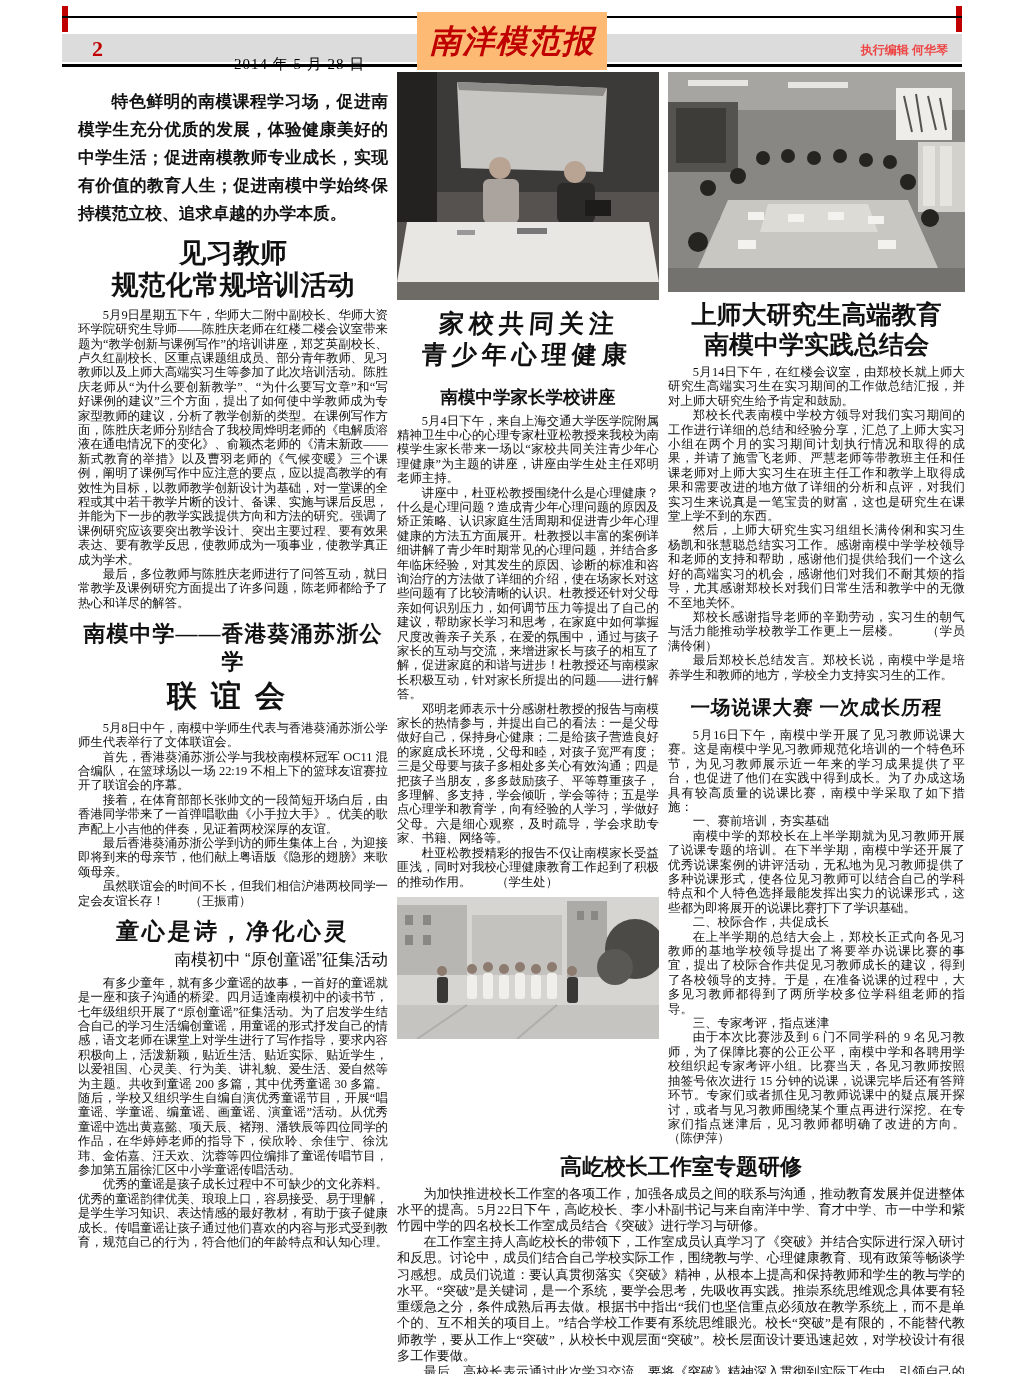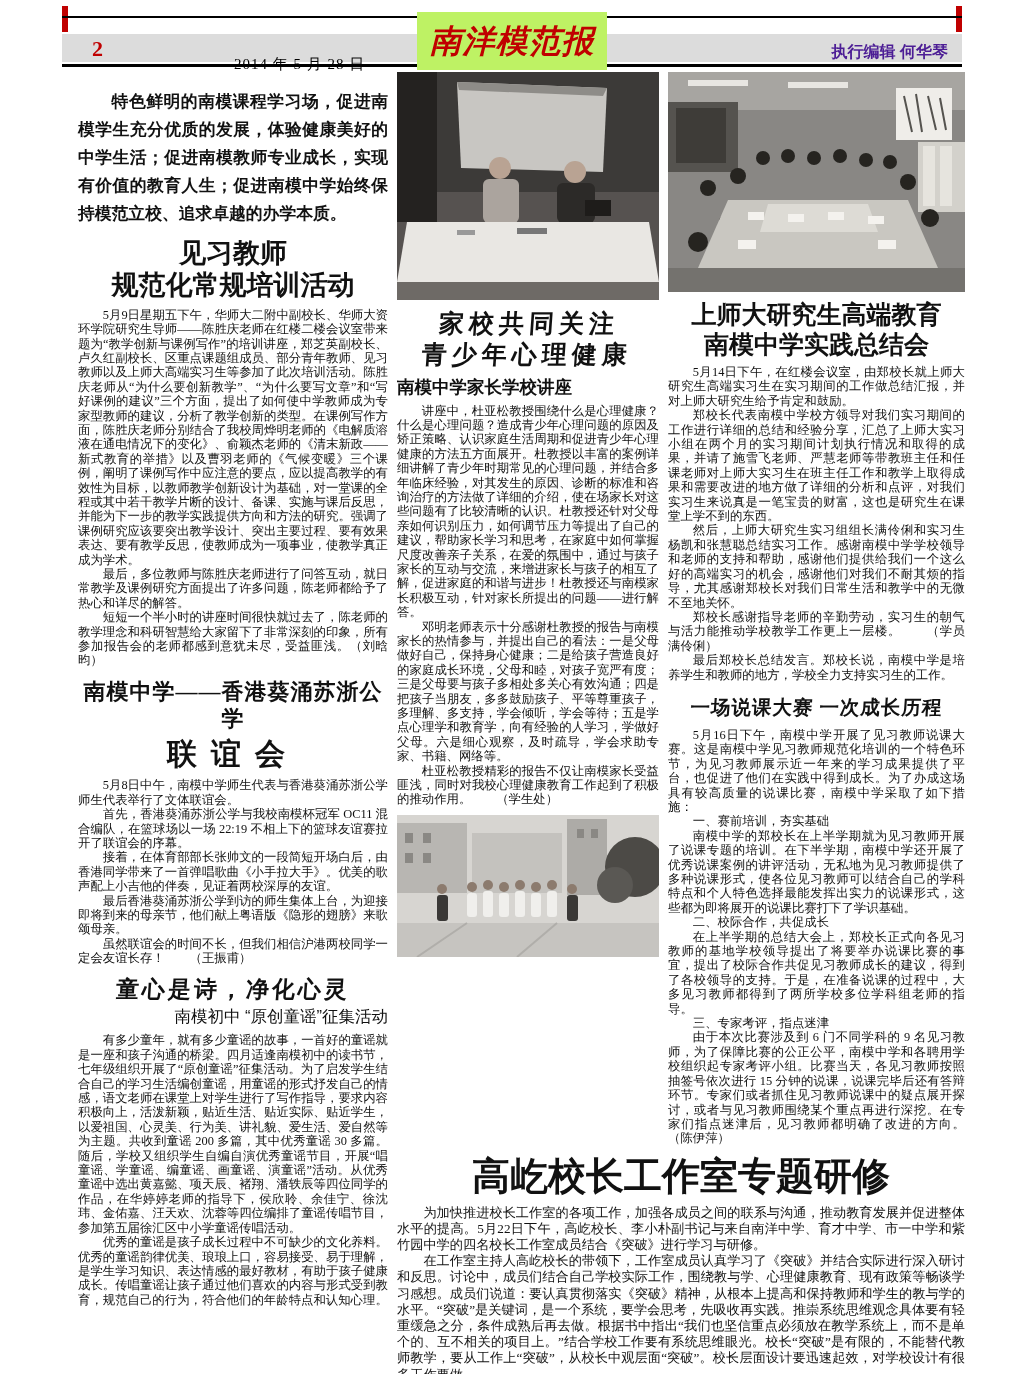--- a/index.html
+++ b/index.html
@@ -10,44 +10,44 @@
   }
   
   .corner-mark { position:absolute; top:6px; width:6px; height:26px; background:#c00000; }
   .corner-left { left:62px; } .corner-right { right:58px; }
   .header { position:absolute; top:16px; left:62px; right:58px; height:52px; }
   .rule-top { position:absolute; top:0; left:0; right:0; height:2px; background:#000; }
   .band { position:absolute; top:18px; left:0; right:0; height:28px; background:#dcdcdc; }
   .rule-bottom { position:absolute; top:48px; left:0; right:0; height:3px; background:#000; }
   .page-num { position:absolute; top:20px; left:30px; font-size:22px; font-weight:bold; color:#c00000; }
   .page-date { position:absolute; top:39px; left:140px; font-size:15px; color:#000; letter-spacing:1px;margin-left:32px; }
-  .editor { position:absolute; top:26px; right:14px; font-size:16px; font-weight:bold; color:#4c1d95; font-family:"Liberation Sans","DejaVu Sans",sans-serif; }
-  .masthead-box { position:absolute; top:-4px; left:50%; transform:translateX(-50%); width:190px; height:58px; background:#bef264; z-index:2; text-align:center; }
+  .editor { position:absolute; top:26px; right:14px; font-size:12px; font-weight:bold; color:#ef4444; font-family:"Liberation Sans","DejaVu Sans",sans-serif; }
+  .masthead-box { position:absolute; top:-4px; left:50%; transform:translateX(-50%); width:190px; height:58px; background:#fdba74; z-index:2; text-align:center; }
   .masthead { font-size:32px; line-height:58px; font-weight:bold; font-style:italic; color:#c00000; letter-spacing:1px; white-space:nowrap; }
   
   .content { position:absolute; top:72px; left:78px; width:887px; display:flex; gap:9px; }
   .col-left { width:310px; flex:none; }
   .wrap-right { width:568px; flex:none; display:flex; flex-direction:column; }
   .row-mid { display:flex; gap:9px; }
   .col-center { width:262px; flex:none; }
   .col-right { width:297px; flex:none; }
   
   .p { font-size:12.4px; line-height:14.4px; text-align:justify; text-indent:2em; margin:0; }
   .lead { font-size:16.8px; font-weight:bold; line-height:28px; text-align:justify; text-indent:2em; margin:16px 0 8px 0; }
   .h-black { font-family:"Liberation Sans","DejaVu Sans",sans-serif; font-weight:900; text-align:center; line-height:1.18; margin:0; }
   .h-train { font-size:27px; margin:10px 0 6px 0; }
   .h-shnu { font-size:25px; margin:2px 0 6px 0; letter-spacing:0px; }
-  .h-workshop { font-size:38px; margin:8px 0 6px 0; }
+  .h-workshop { font-size:22px; margin:8px 0 6px 0; }
   .h-calli { font-weight:bold; text-align:center; margin:0; line-height:1.25; }
   .h-friend1 { font-size:22px; letter-spacing:1px; margin-top:10px; }
   .h-friend2 { font-size:30px; letter-spacing:14px; margin:2px 0 6px 0; }
   .h-nursery { font-size:23px; letter-spacing:3px; margin-top:10px; transform:skewX(-4deg); }
   .h-nursery-sub { font-family:"Liberation Sans","DejaVu Sans",sans-serif; font-weight:normal; font-size:16.5px; text-align:right; margin:2px 0 5px 0; }
   .h-psych { font-size:25px; letter-spacing:5px; margin-top:6px; transform:skewX(-4deg); }
-  .h-psych-sub { font-family:Liberation Sans, sans-serif; font-weight:bold; font-size:17.5px; margin:4px 0 5px 0; }
+  .h-psych-sub { font-family:Liberation Sans, sans-serif; font-weight:bold; font-size:17.5px; text-align:center; margin:14px 0 5px 0; }
   .h-contest { font-size:19.5px; font-weight:bold; text-align:center; letter-spacing:1px; margin:12px 0 7px 0; transform:skewX(-4deg); }
   .workshop .p { font-size:13.2px; line-height:16.2px; }
   .photo { display:block; margin:0 0 8px 0; }
   .photo svg { display:block; }
 </style>
 </head>
 <body>
 
 <div class="corner-mark corner-left"></div>
 <div class="corner-mark corner-right"></div>
@@ -69,21 +69,20 @@
   <div class="col-left">
     <p class="lead">特色鲜明的南模课程学习场，促进南模学生充分优质的发展，体验健康美好的中学生活；促进南模教师专业成长，实现有价值的教育人生；促进南模中学始终保持模范立校、追求卓越的办学本质。</p>
 
     <h2 class="h-black h-train">
       <span>见习教师</span><br>
       <span>规范化常规培训活动</span>
     </h2>
     <div>
         <p class="p">5月9日星期五下午，华师大二附中副校长、华师大资环学院研究生导师——陈胜庆老师在红楼二楼会议室带来题为“教学创新与课例写作”的培训讲座，郑芝英副校长、卢久红副校长、区重点课题组成员、部分青年教师、见习教师以及上师大高端实习生等参加了此次培训活动。陈胜庆老师从“为什么要创新教学”、“为什么要写文章”和“写好课例的建议”三个方面，提出了如何使中学教师成为专家型教师的建议，分析了教学创新的类型。在课例写作方面，陈胜庆老师分别结合了我校周烨明老师的《电解质溶液在通电情况下的变化》、俞颖杰老师的《清末新政——新式教育的举措》以及曹羽老师的《气候变暖》三个课例，阐明了课例写作中应注意的要点，应以提高教学的有效性为目标，以教师教学创新设计为基础，对一堂课的全程或其中若干教学片断的设计、备课、实施与课后反思，并能为下一步的教学实践提供方向和方法的研究。强调了课例研究应该要突出教学设计、突出主要过程、要有效果表达、要有教学反思，使教师成为一项事业，使教学真正成为学术。</p>
         <p class="p">最后，多位教师与陈胜庆老师进行了问答互动，就日常教学及课例研究方面提出了许多问题，陈老师都给予了热心和详尽的解答。</p>
-        <p class="p">短短一个半小时的讲座时间很快就过去了，陈老师的教学理念和科研智慧给大家留下了非常深刻的印象，所有参加报告会的老师都感到意犹未尽，受益匪浅。（刘晗昀）</p>
       </div>
 
     <h2 class="h-calli h-friend1">南模中学——香港葵涌苏浙公学</h2>
     <h2 class="h-calli h-friend2">联谊会</h2>
     <div>
         <p class="p">5月8日中午，南模中学师生代表与香港葵涌苏浙公学师生代表举行了文体联谊会。</p>
         <p class="p">首先，香港葵涌苏浙公学与我校南模杯冠军 OC11 混合编队，在篮球场以一场 22:19 不相上下的篮球友谊赛拉开了联谊会的序幕。</p>
         <p class="p">接着，在体育部部长张帅文的一段简短开场白后，由香港同学带来了一首弹唱歌曲《小手拉大手》。优美的歌声配上小吉他的伴奏，见证着两校深厚的友谊。</p>
         <p class="p">最后香港葵涌苏浙公学到访的师生集体上台，为迎接即将到来的母亲节，他们献上粤语版《隐形的翅膀》来歌颂母亲。</p>
         <p class="p">虽然联谊会的时间不长，但我们相信沪港两校同学一定会友谊长存！　　（王振甫）</p>
@@ -119,20 +118,21 @@
             <rect x="0" y="210" width="262" height="18" fill="#6e6a66"></rect>
           </svg>
         </span>
 
         <h2 class="h-calli h-psych">
           <span>家校共同关注</span><br>
           <span>青少年心理健康</span>
         </h2>
         <h3 class="h-psych-sub">南模中学家长学校讲座</h3>
         <div>
+            <p class="p">5月4日下午，来自上海交通大学医学院附属精神卫生中心的心理专家杜亚松教授来我校为南模学生家长带来一场以“家校共同关注青少年心理健康”为主题的讲座，讲座由学生处主任邓明老师主持。</p>
             <p class="p">讲座中，杜亚松教授围绕什么是心理健康？什么是心理问题？造成青少年心理问题的原因及矫正策略、认识家庭生活周期和促进青少年心理健康的方法五方面展开。杜教授以丰富的案例详细讲解了青少年时期常见的心理问题，并结合多年临床经验，对其发生的原因、诊断的标准和咨询治疗的方法做了详细的介绍，使在场家长对这些问题有了比较清晰的认识。杜教授还针对父母亲如何识别压力，如何调节压力等提出了自己的建议，帮助家长学习和思考，在家庭中如何掌握尺度改善亲子关系，在爱的氛围中，通过与孩子家长的互动与交流，来增进家长与孩子的相互了解，促进家庭的和谐与进步！杜教授还与南模家长积极互动，针对家长所提出的问题——进行解答。</p>
             <p class="p">邓明老师表示十分感谢杜教授的报告与南模家长的热情参与，并提出自己的看法：一是父母做好自己，保持身心健康；二是给孩子营造良好的家庭成长环境，父母和睦，对孩子宽严有度；三是父母要与孩子多相处多关心有效沟通；四是把孩子当朋友，多多鼓励孩子、平等尊重孩子，多理解、多支持，学会倾听，学会等待；五是学点心理学和教育学，向有经验的人学习，学做好父母。六是细心观察，及时疏导，学会求助专家、书籍、网络等。</p>
             <p class="p">杜亚松教授精彩的报告不仅让南模家长受益匪浅，同时对我校心理健康教育工作起到了积极的推动作用。　　（学生处）</p>
           </div>
 
         <span class="photo" style="margin-top:8px">
           <svg width="262" height="142" viewBox="0 0 262 142" xmlns="http://www.w3.org/2000/svg">
             <rect width="262" height="142" fill="#d7d5d1"></rect>
             <rect x="0" y="8" width="70" height="70" fill="#b8b6b2"></rect>
             <rect x="75" y="18" width="90" height="60" fill="#c4c2be"></rect>

